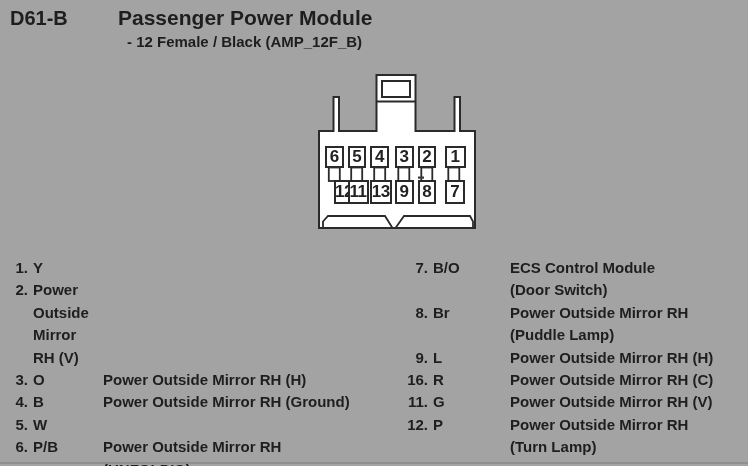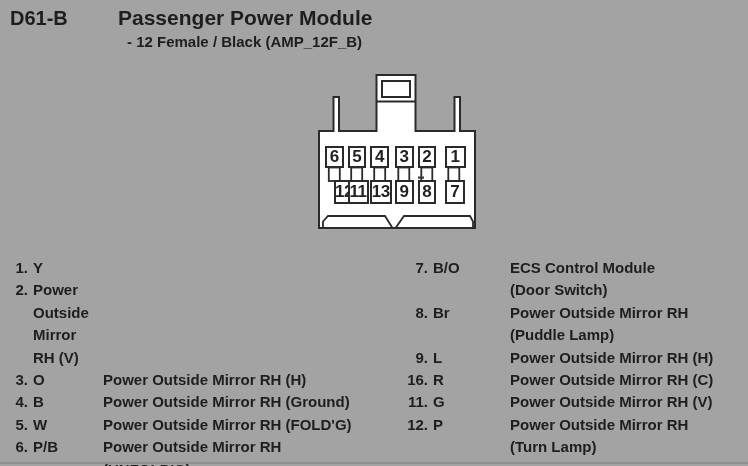--- a/index.html
+++ b/index.html
@@ -98,21 +98,20 @@
       <span class="desc">Power Outside Mirror RH (H)</span>
     </div>
     <div class="entry">
       <span class="num">4.</span>
       <span class="code">B</span>
       <span class="desc">Power Outside Mirror RH (Ground)</span>
     </div>
     <div class="entry">
       <span class="num">5.</span>
       <span class="code">W</span>
-      <span class="desc">Power Outside Mirror RH (FOLD'G)</span>
     </div>
     <div class="entry">
       <span class="num">6.</span>
       <span class="code">P/B</span>
       <span class="desc">Power Outside Mirror RH
 (UNFOLD'G)</span>
     </div>
   </div>
 
   <div class="plist right">

